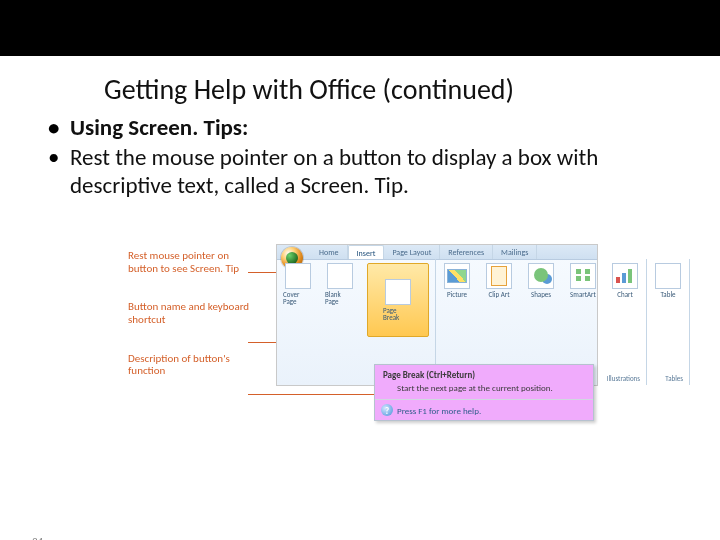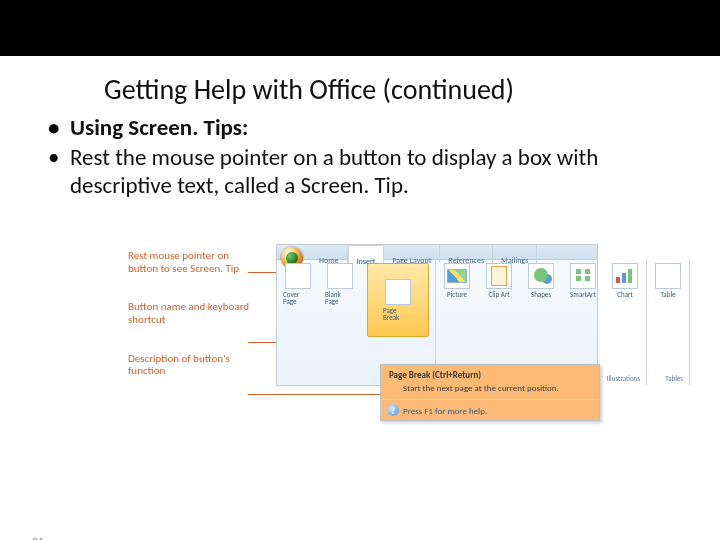--- a/index.html
+++ b/index.html
@@ -13,21 +13,21 @@
   .figwrap{position:absolute;left:128px;top:188px;width:468px;height:208px}
   .callouts{position:absolute;left:0;top:6px;width:128px;font-size:11px;color:#d4602a;line-height:1.15}
   .co{margin-bottom:26px}
   .lead{position:absolute;height:1px;background:#d4602a}
 
   .ribbon{position:absolute;left:148px;top:0;width:320px;height:140px;border:1px solid #c9c9c9;background:linear-gradient(#f7fbff,#eaf2fb)}
   .rtop{height:14px;background:linear-gradient(#dce9f6,#cfe0f1);border-bottom:1px solid #b8cbe0}
   .orb{position:absolute;left:4px;top:2px;width:22px;height:22px;border-radius:50%;background:radial-gradient(circle at 35% 30%,#fff,#ffd27a 30%,#e08a1e 60%,#8a4b00);box-shadow:0 0 0 1px rgba(0,0,0,.15)}
   .orb::after{content:"";position:absolute;left:5px;top:5px;width:12px;height:12px;border-radius:50%;background:radial-gradient(circle at 30% 30%,#6bd36b,#2e7d2e 60%,#114411)}
   .tabs{position:absolute;left:34px;top:0;height:14px;display:flex;font-size:8px;color:#4a6b8c}
-  .tab{padding:9px 8px;border-right:1px solid #c5d6e6;line-height:12px}
+  .tab{padding:1px 8px;border-right:1px solid #c5d6e6;line-height:12px}
   .tab.active{background:#fff;border:1px solid #c5d6e6;border-bottom:none;color:#1f4e79;font-weight:400;border-radius:2px 2px 0 0}
 
   .rbody{position:absolute;left:0;top:14px;right:0;bottom:0;display:flex}
   .grp{border-right:1px solid #c5d6e6;padding:4px 6px 2px;display:flex;flex-direction:column;justify-content:space-between}
   .grow{display:flex;gap:12px}
   .rb{display:flex;flex-direction:column;align-items:center;width:30px;font-size:7px;color:#3a5a78;line-height:1}
   .rb .ic{width:24px;height:24px;margin-bottom:2px;border:1px solid #b8cbe0;background:#fff}
   .rb.hl{background:linear-gradient(#ffe9a8,#ffc851);border:1px solid #e0a828;border-radius:2px;padding:15px}
   .gl{font-size:7px;color:#5a7a98;text-align:right;margin-top:2px}
 
@@ -52,21 +52,21 @@
   .i-shp::before{content:"";display:block;width:14px;height:14px;margin:4px auto 0;background:#7ac47a;border-radius:50%;box-shadow:6px 4px 0 -2px #5a9bd5}
   .i-sma{background:#fff}
   .i-sma::before{content:"";display:block;width:18px;height:14px;margin:4px auto 0;background:
     radial-gradient(circle,#7ac47a 3px,transparent 3px) 0 0/9px 7px}
   .i-cht{background:#fff}
   .i-cht::before{content:"";display:block;width:18px;height:16px;margin:3px auto 0;background:
     linear-gradient(#d9534f,#d9534f) 0 10px/4px 6px no-repeat,
     linear-gradient(#5a9bd5,#5a9bd5) 6px 6px/4px 10px no-repeat,
     linear-gradient(#7ac47a,#7ac47a) 12px 2px/4px 14px no-repeat}
 
-  .tip{position:absolute;left:252px;top:120px;width:218px;border:1px solid #b6c2cf;background:#fdba74;font-size:9px;color:#3a3a3a;box-shadow:2px 2px 3px rgba(0,0,0,.2)}
+  .tip{position:absolute;left:246px;top:120px;width:218px;border:1px solid #b6c2cf;background:#f0abfc;font-size:9px;color:#3a3a3a;box-shadow:2px 2px 3px rgba(0,0,0,.2)}
   .tip-t{font-weight:700;padding:4px 8px 2px}
   .tip-b{padding:0 8px 6px 22px}
   .tip-h{border-top:1px solid #d0d8e0;padding:4px 8px 4px 6px;display:flex;align-items:center;gap:4px;color:#2f5d8a}
   .tip-h .hic{width:12px;height:12px;border-radius:50%;background:radial-gradient(circle at 35% 35%,#cfe6ff,#4a90d9);display:flex;align-items:center;justify-content:center;color:#fff;font-size:9px;font-weight:700}
 
   .pg{position:absolute;left:32px;bottom:10px;font-size:11px;color:#7f7f7f}
 </style>
 </head>
 <body>
 

